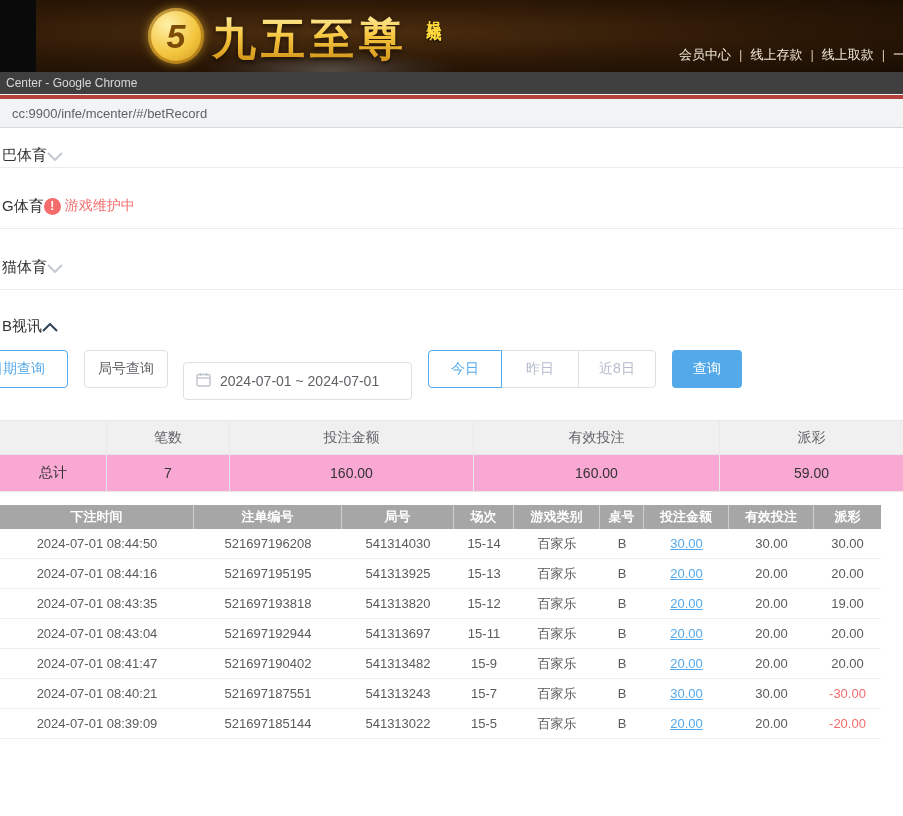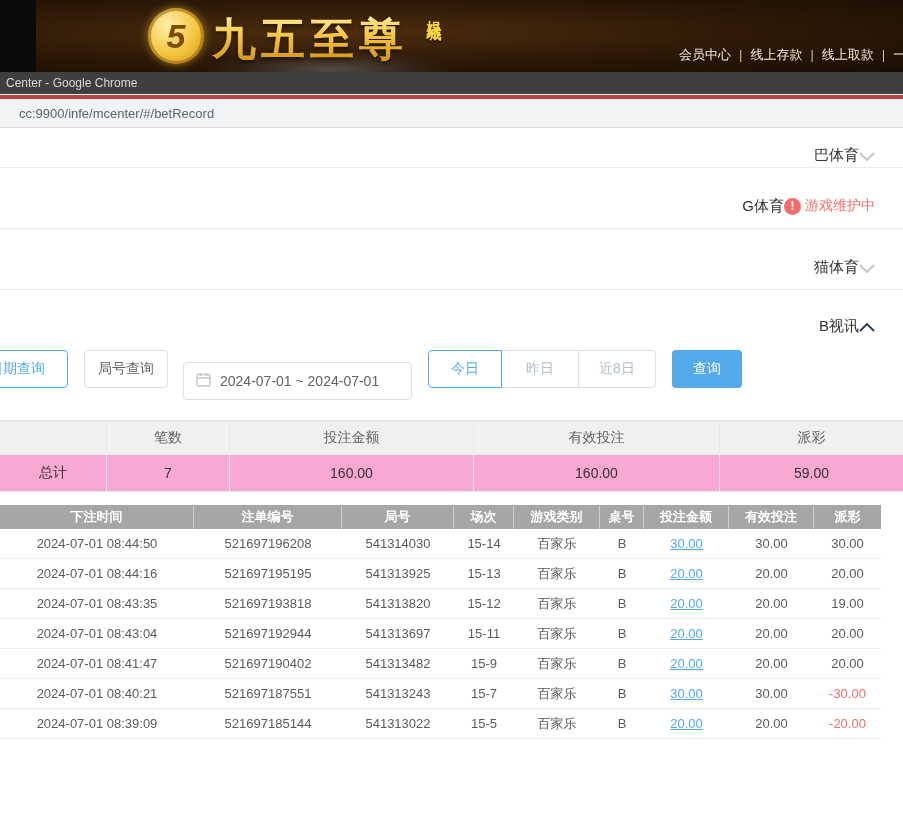--- a/index.html
+++ b/index.html
@@ -46,27 +46,27 @@
   .top-nav .sep { margin:0 8px; color:#cdbf9f; }
 
   
   .titlebar {
     height:22px; background:#3f3f3f; color:#d8d8d8; font-size:12px;
     display:flex; align-items:center; padding-left:6px;
   }
   .redline { height:5px; background:#b5413e; border-top:1px solid #f2f2f2; }
   .urlbar {
     height:29px; background:#f1f3f4; border-bottom:1px solid #d9d9d9;
-    display:flex; align-items:center; padding-left:19px;
+    display:flex; align-items:center; padding-left:12px;
     color:#5f6368; font-size:13px;
   }
 
   
   .acc-item {
-    display:flex; align-items:center; justify-content:flex-end;
+    display:flex; align-items:center; justify-content:flex-start;
     padding:16px 28px 0 2px; border-bottom:1px solid #ececec;
     height:61px; font-size:15px; color:#333; cursor:pointer; background:#fff;
   }
   .acc-item.first { height:40px; }
   .acc-item.expanded { border-bottom:none; height:56px; }
   .maint { display:flex; align-items:center; gap:4px; color:#f56c6c; font-size:14px; }
   .maint-icon {
     width:17px; height:17px; border-radius:50%; background:#f56c6c; color:#fff;
     font-size:12px; font-weight:bold; display:flex; align-items:center; justify-content:center;
   }

